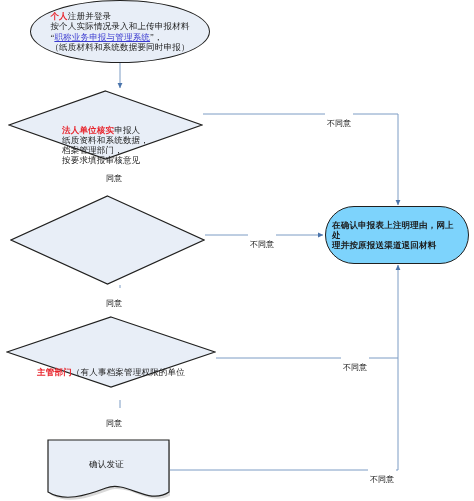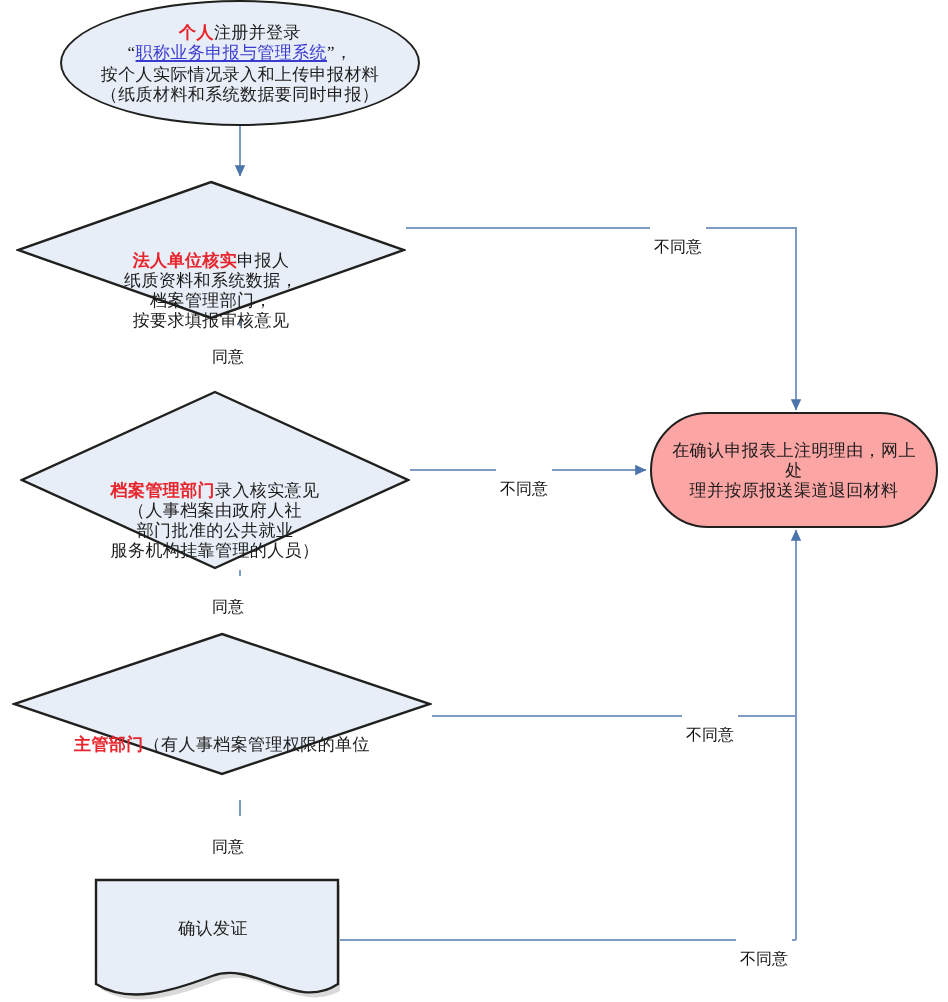--- a/index.html
+++ b/index.html
@@ -2,33 +2,33 @@
 <html><head>
 <meta charset="utf-8">
 <style>
   html,body{margin:0;padding:0;background:#ffffff;}
   body{width:474px;height:501px;position:relative;overflow:hidden;
        font-family:"Liberation Serif","DejaVu Serif",serif;}
   #canvas{position:absolute;left:0;top:0;width:474px;height:501px;}
   svg#wires{position:absolute;left:0;top:0;width:474px;height:501px;}
 
   .node{position:absolute;box-sizing:border-box;display:flex;
-        align-items:center;justify-content:center;text-align:center;}
+        align-items:center;justify-content:center;text-align:left;}
   .node .txt{line-height:1.18;color:#1c1c1c;font-size:8.5px;
              letter-spacing:.2px;padding:0 6px;}
   .txt .rd{color:#e8242c;font-weight:bold;}
   .txt .bl{color:#3b3bd0;text-decoration:underline;}
 
   
   .ellipse{border:1.2px solid #20201f;background:#e8eef7;border-radius:50%;}
   
   .diamond{background:transparent;}
   .diamond .txt{position:relative;z-index:3;margin-top:40px;}
   .diamond .dshape{position:absolute;left:0;top:0;width:100%;height:100%;z-index:1;}
-  .rounded{border:1.2px solid #20201f;background:#fca5a5;border-radius:50px;}
+  .rounded{border:1.2px solid #20201f;background:#7dd3fc;border-radius:50px;font-weight:bold;}
 
   .doc{background:transparent;}
   .doc .dshape{position:absolute;left:0;top:0;width:100%;height:100%;z-index:1;}
   .doc .txt{position:relative;z-index:3;}
 
   .elabel{position:absolute;font-size:8px;color:#111;background:#fff;
           padding:12px 2px;line-height:1.1;white-space:nowrap;
           font-family:"Liberation Serif","DejaVu Serif",serif;}
 </style>
 </head>
@@ -60,48 +60,42 @@
 
       <path d="M166,470 L398,470"></path>
 
       <path d="M398,470 L398,265" marker-end="url(#ah)"></path>
     </g>
   </svg>
 
   <div class="node ellipse" style="left:30px;top:0px;width:180px;height:63px;">
     <div class="txt">
         <div><span class="rd">个人</span><span>注册并登录</span></div>
+        <div><span>按个人实际情况录入和上传申报材料</span></div>
         <div><span>“</span><span class="bl">职称业务申报与管理系统</span><span>”，</span></div>
-        <div><span>按个人实际情况录入和上传申报材料</span></div>
         <div><span>（纸质材料和系统数据要同时申报）</span></div>
       </div>
   </div>
 
   <div class="node diamond" style="left:8px;top:90px;width:195px;height:70px;">
     <svg class="dshape" viewBox="0 0 195 70" preserveAspectRatio="none">
       <polygon points="97.5,1 194,35 97.5,69 1,35" fill="#e8eef7" stroke="#20201f" stroke-width="1.2"></polygon>
     </svg>
     <div class="txt">
         <div><span class="rd">法人单位核实</span><span>申报人</span></div>
         <div><span>纸质资料和系统数据，</span></div>
         <div><span>档案管理部门，</span></div>
         <div><span>按要求填报审核意见</span></div>
       </div>
   </div>
 
   <div class="node diamond" style="left:10px;top:195px;width:195px;height:90px;">
     <svg class="dshape" viewBox="0 0 195 90" preserveAspectRatio="none">
       <polygon points="97.5,1 194,45 97.5,89 1,45" fill="#e8eef7" stroke="#20201f" stroke-width="1.2"></polygon>
     </svg>
-    <div class="txt">
-        <div><span class="rd">档案管理部门</span><span>录入核实意见</span></div>
-        <div><span>（人事档案由政府人社</span></div>
-        <div><span>部门批准的公共就业</span></div>
-        <div><span>服务机构挂靠管理的人员）</span></div>
-      </div>
   </div>
 
   <div class="node diamond" style="left:6px;top:316px;width:210px;height:72px;">
     <svg class="dshape" viewBox="0 0 210 72" preserveAspectRatio="none">
       <polygon points="105,1 209,36 105,71 1,36" fill="#e8eef7" stroke="#20201f" stroke-width="1.2"></polygon>
     </svg>
     <div class="txt">
         <div><span class="rd">主管部门</span><span>（有人事档案管理权限的单位</span></div>
       </div>
   </div>

